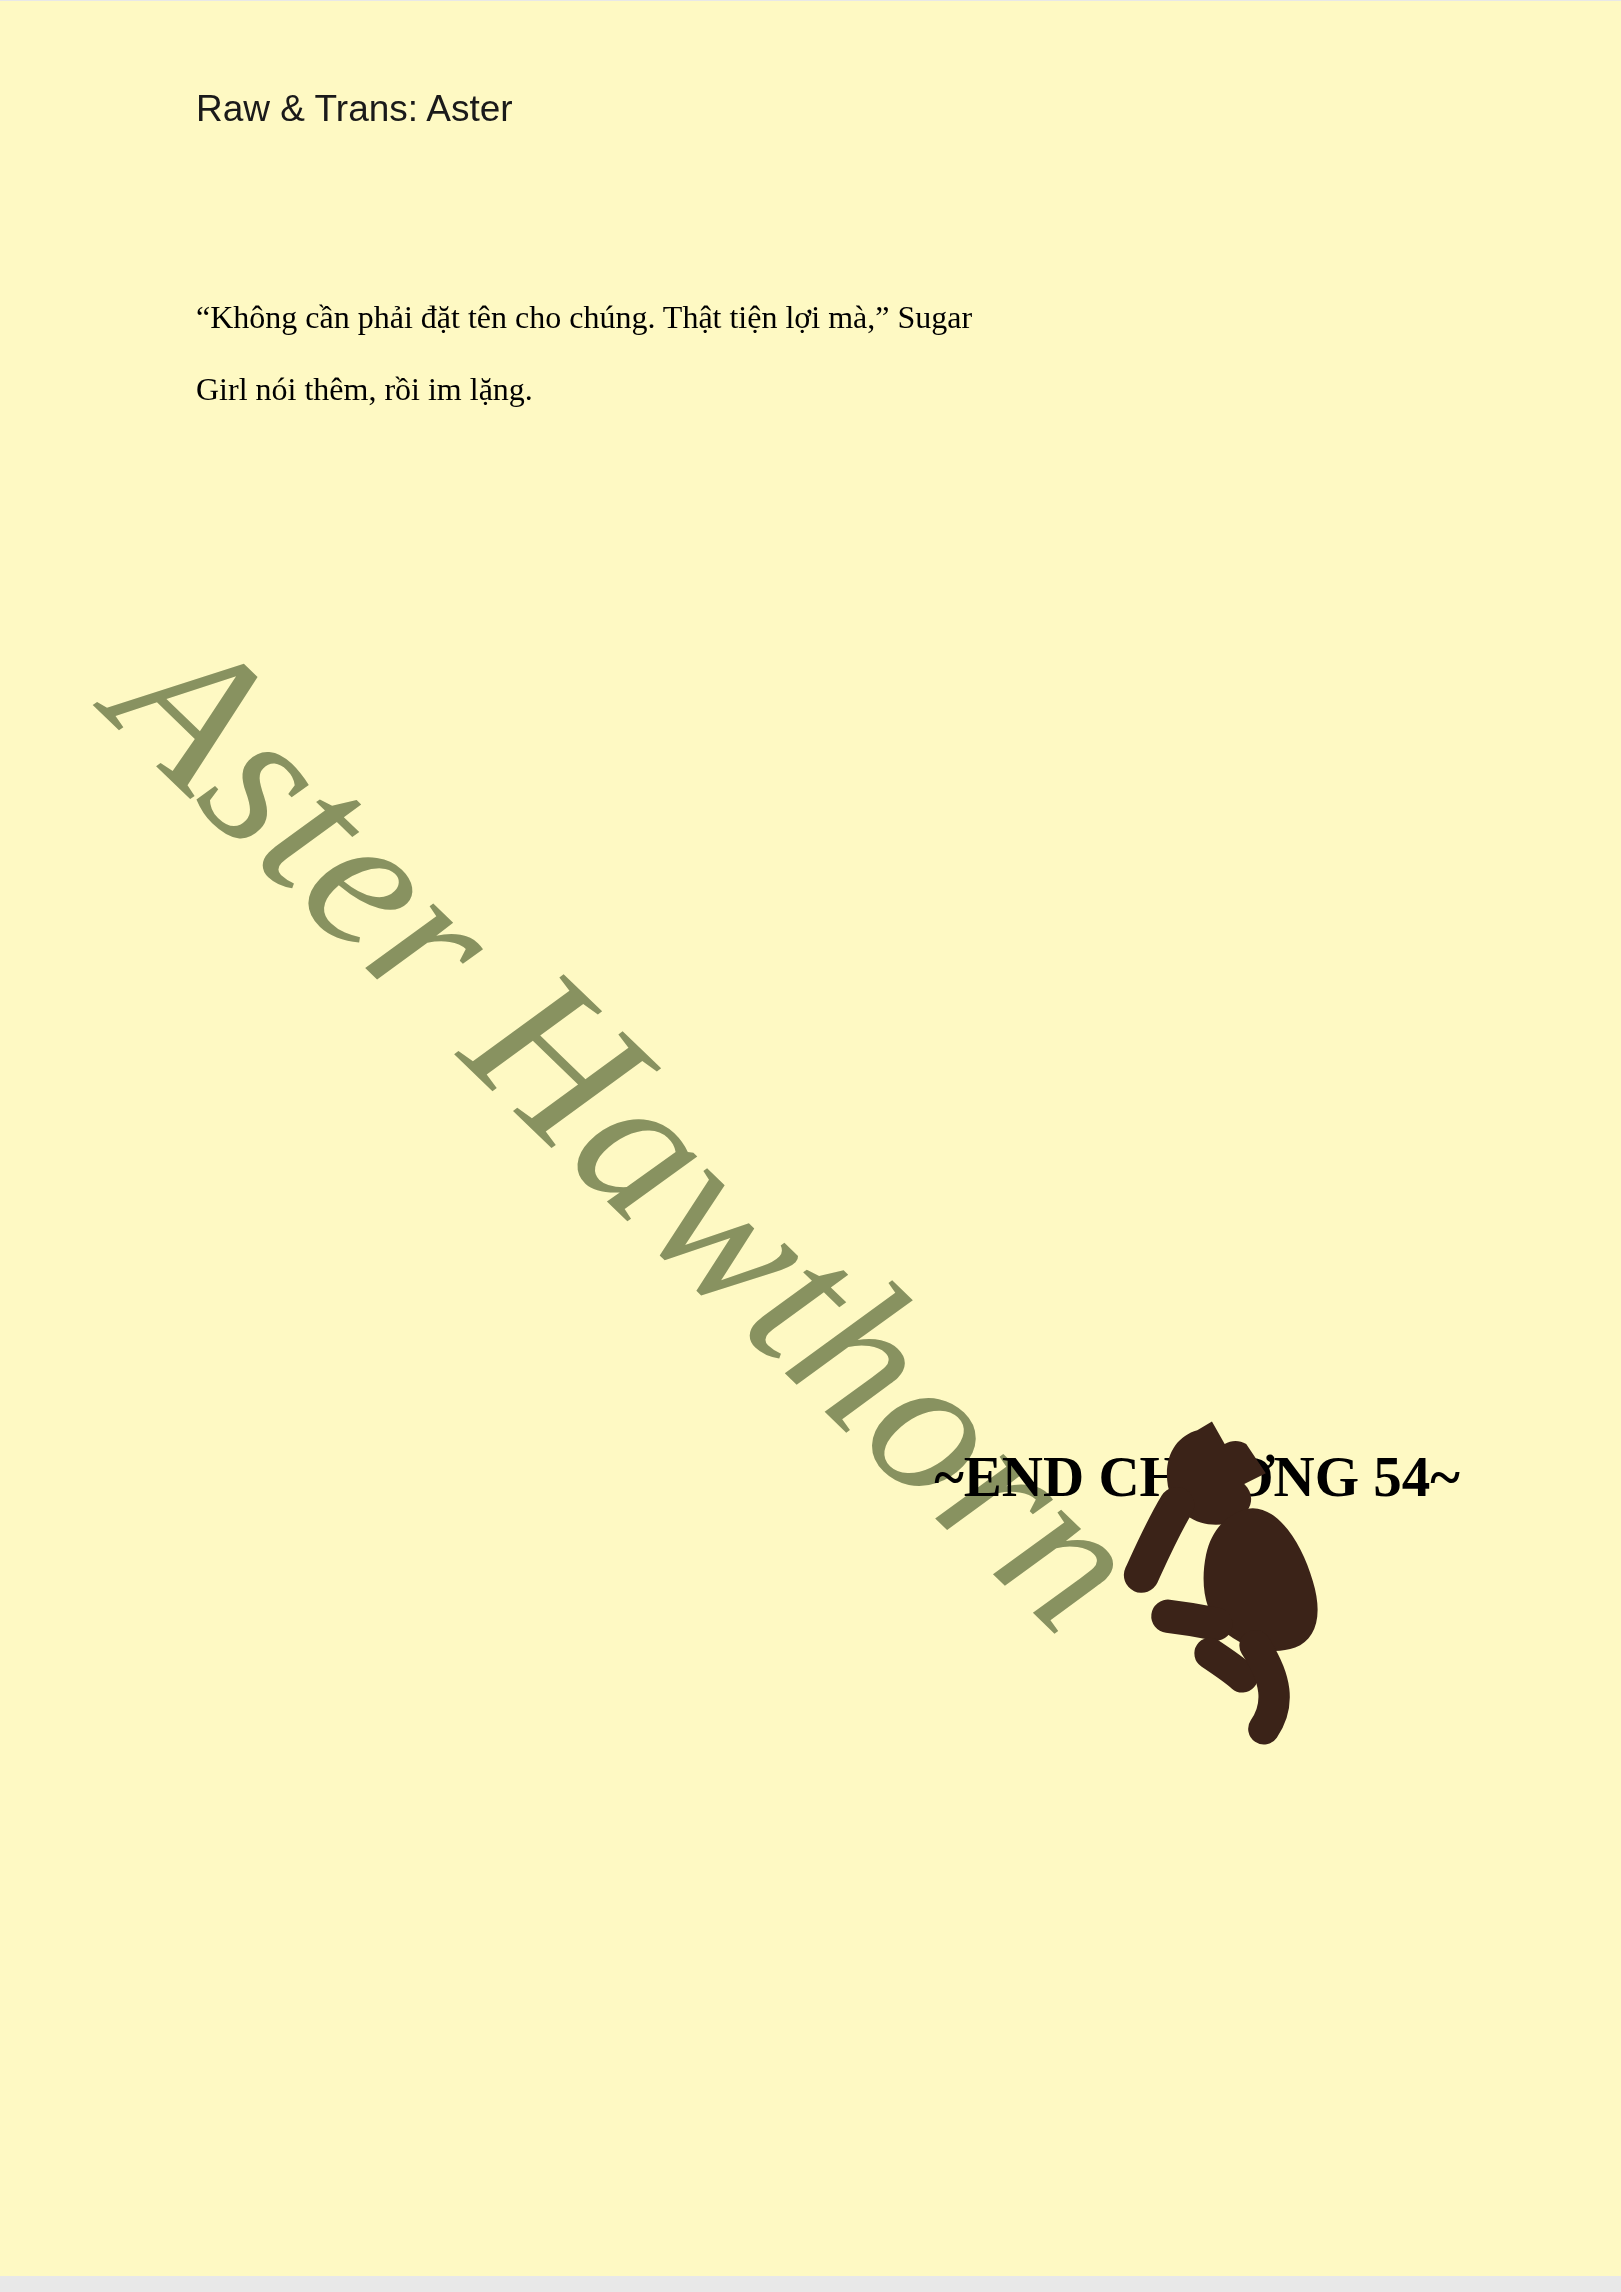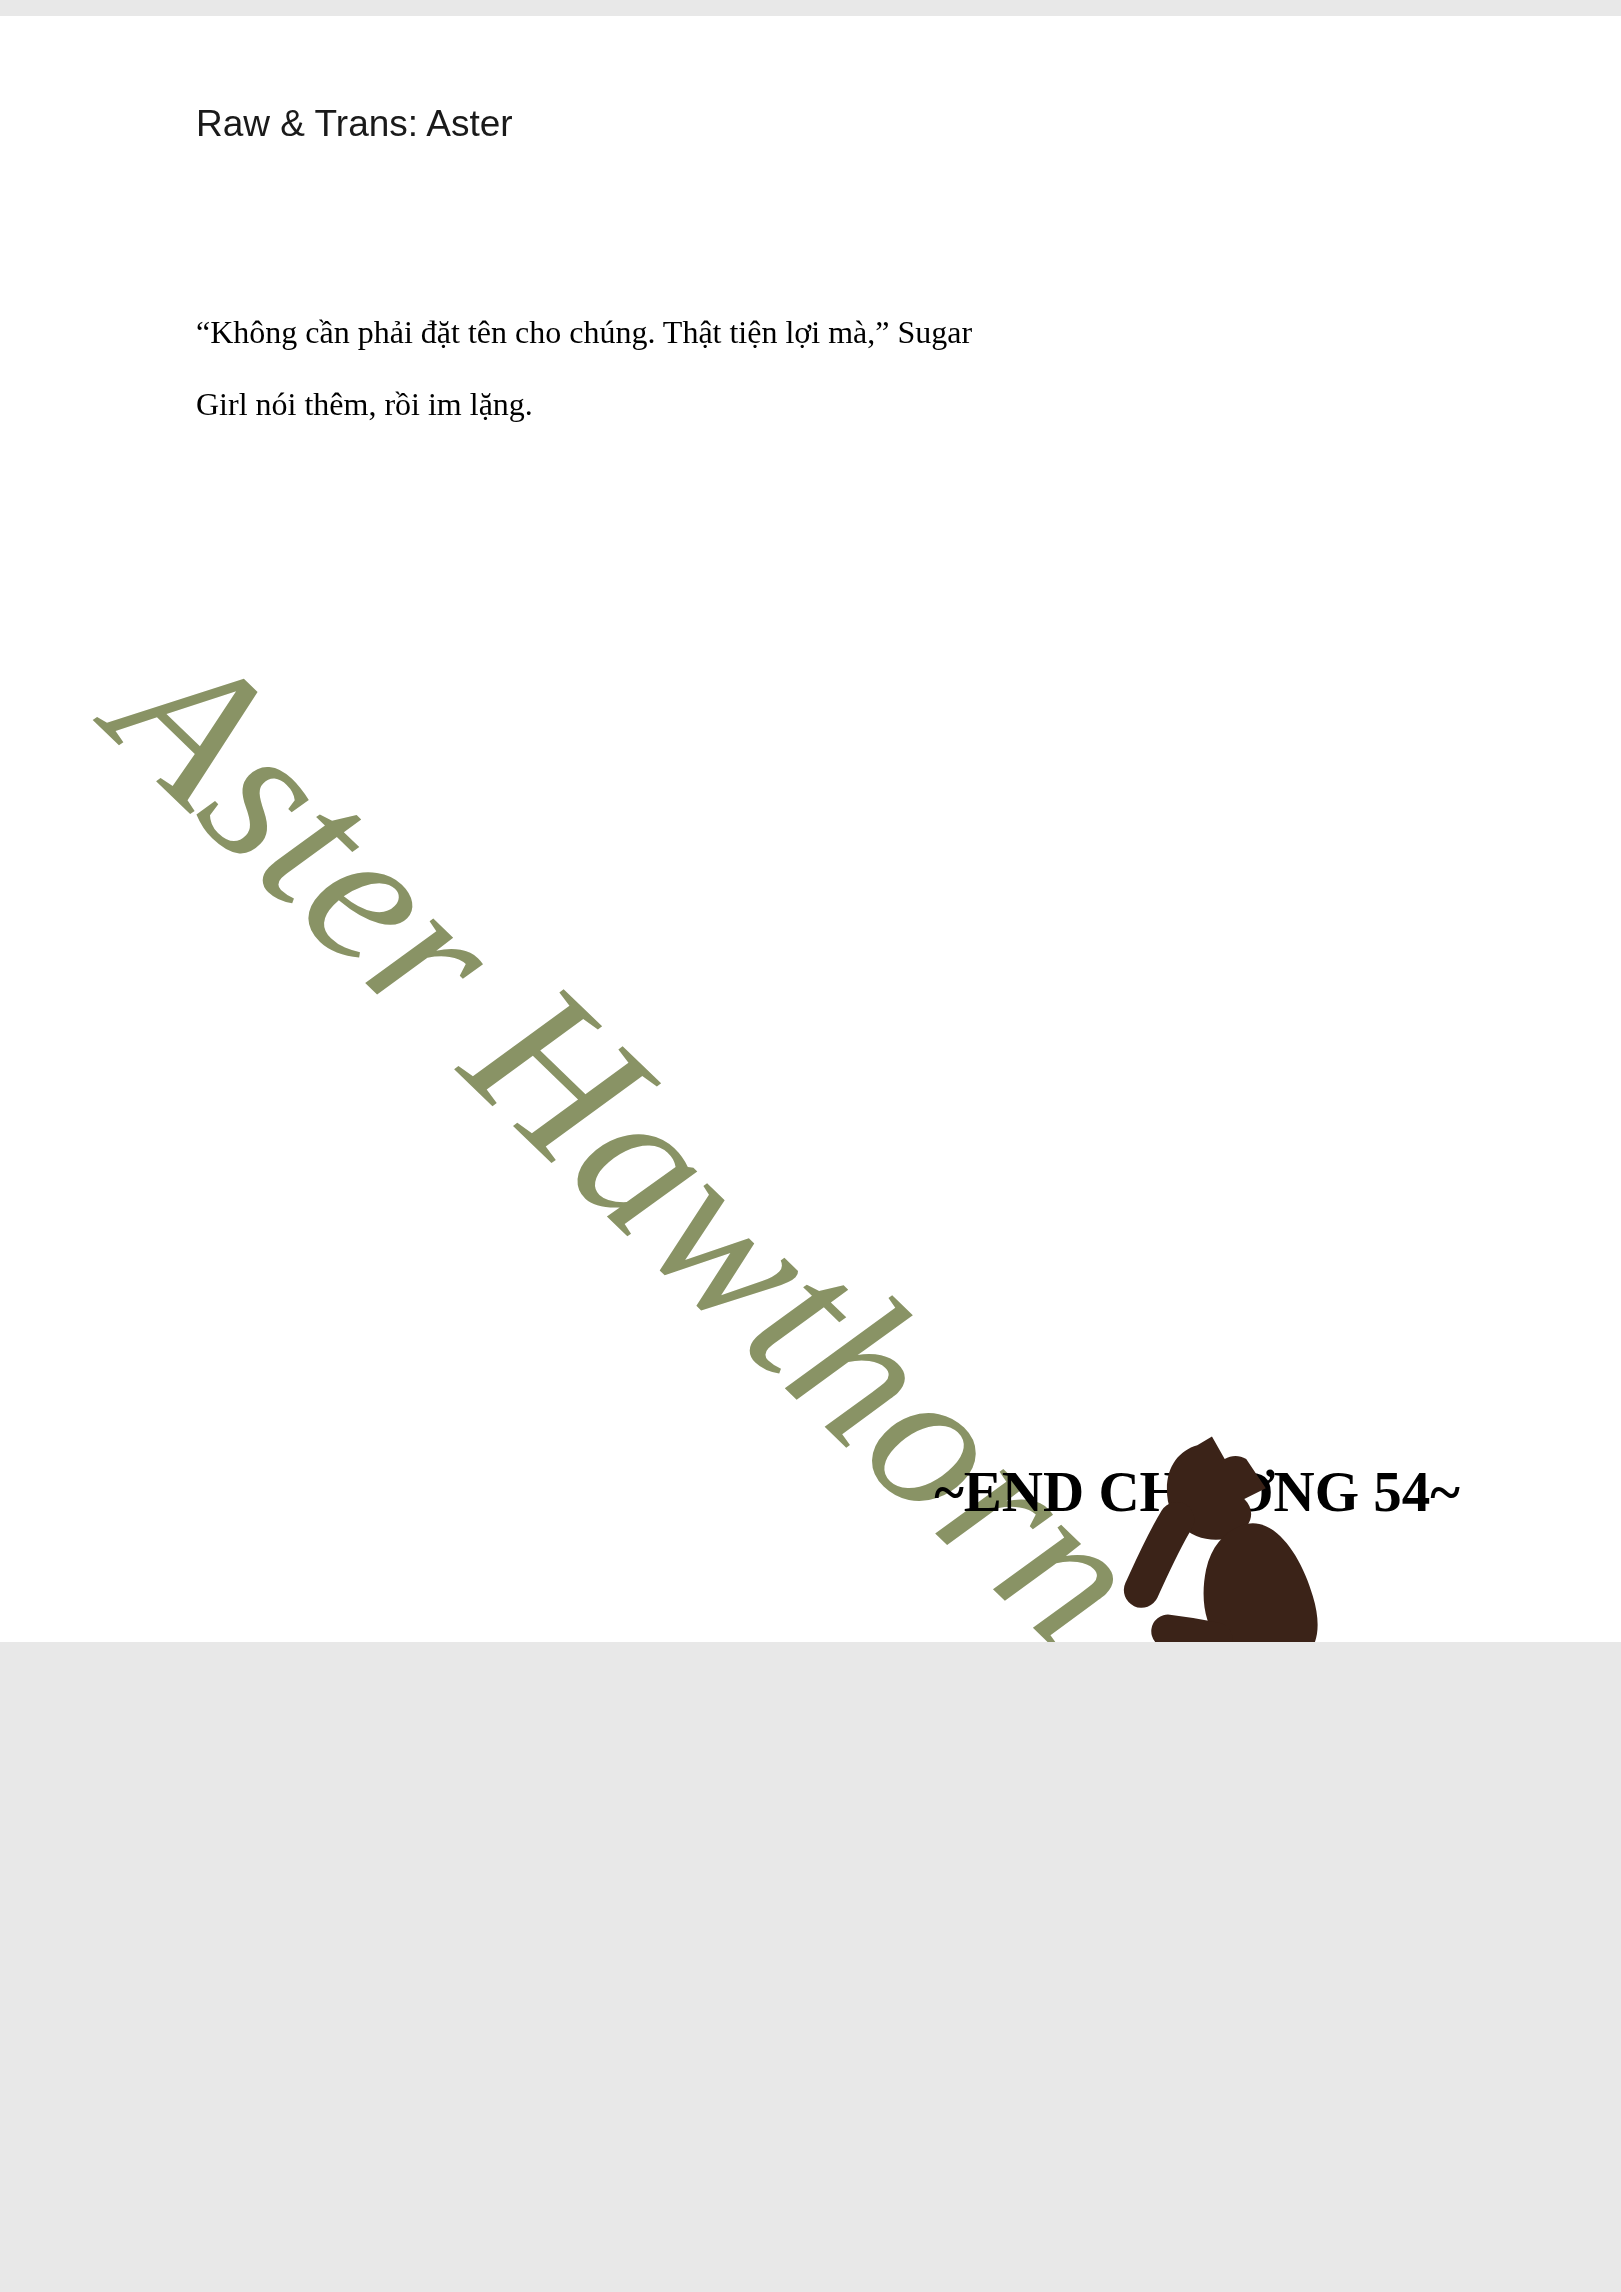--- a/index.html
+++ b/index.html
@@ -1,21 +1,21 @@
 <!DOCTYPE html>
 <html><head>
 <meta charset="utf-8">
 <style>
   html,body { margin:0; padding:0; background:#e8e8e8; }
   .page {
     position: relative;
     width: 1621px;
-    height: 1626px;
-    margin: 16px auto;
-    background: #ffffff;
+    height: 2275px;
+    margin: 1px auto;
+    background: #fef9c3;
     overflow: hidden;
     font-family: "Liberation Serif", serif;
   }
   .header-credit {
     position: absolute;
     left: 196px;
     top: 86px;
     font-family: "Liberation Sans", sans-serif;
     font-size: 37px;
     line-height: 1.2;

